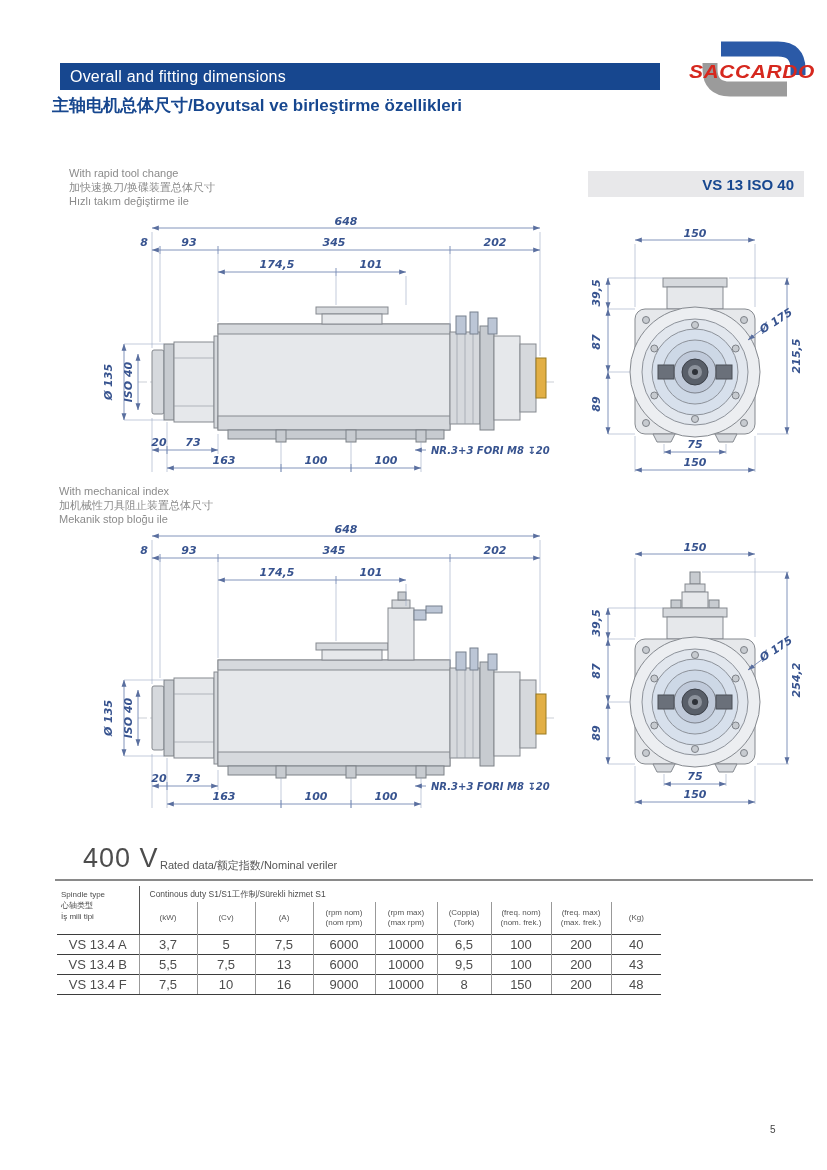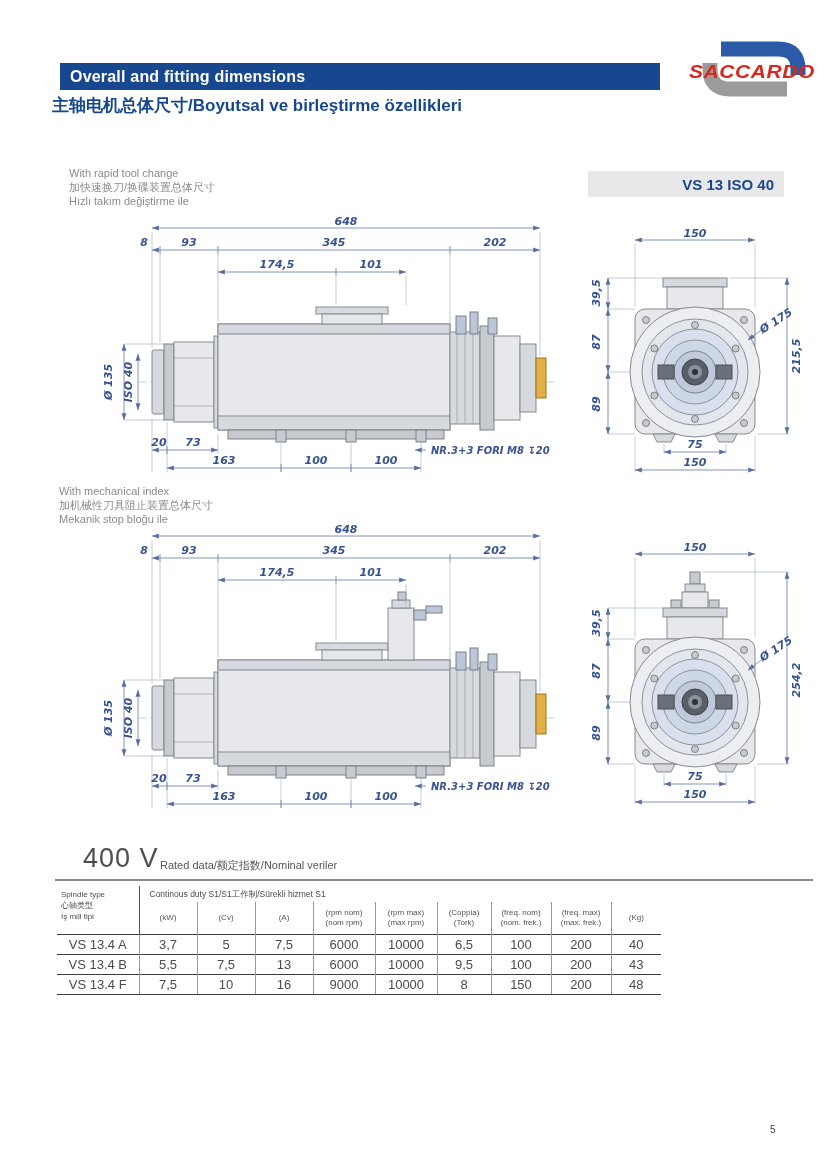--- a/index.html
+++ b/index.html
@@ -1,22 +1,22 @@
 <!DOCTYPE html>
 <html><head>
 <meta charset="utf-8">
 <style>
   *{margin:0;padding:0;box-sizing:border-box}
   html,body{width:827px;height:1170px;background:#fff;font-family:"Liberation Sans",sans-serif;overflow:hidden}
   .abs{position:absolute}
   .hbar{left:60px;top:63px;width:600px;height:27px;background:#17478f;color:#fff;
-        font-size:16px;font-weight:bold;line-height:27px;padding-left:10px;letter-spacing:.2px}
+        font-size:16px;font-weight:normal;line-height:27px;padding-left:10px;letter-spacing:.2px}
   .subtitle{left:52px;top:94px;color:#17478f;font-size:17px;font-weight:bold}
   .seclabel{font-size:11px;color:#8b8b8b;line-height:14px}
-  .badge{left:588px;top:171px;width:196px;height:26px;background:#e8e8ea;color:#17478f;
+  .badge{left:588px;top:171px;width:216px;height:26px;background:#e8e8ea;color:#17478f;
          font-weight:bold;font-size:15px;display:flex;align-items:center;justify-content:flex-end;padding-right:10px}
   .v400{left:83px;top:843px;font-size:27px;color:#4d4d4d;letter-spacing:1px}
   .v400lbl{left:160px;top:858px;font-size:11px;color:#555}
   .rule{left:55px;top:879px;width:758px;height:1.5px;background:#8a8a8a}
   .pagenum{left:770px;top:1124px;font-size:10px;color:#444}
   
   .rt{position:absolute;left:57px;top:886px;border-collapse:collapse;table-layout:fixed;width:604px;color:#4c4c4c}
   .rt td{font-size:13px;text-align:center;vertical-align:middle;padding:0}
   .rt .sp{text-align:left;padding:3px 4px;border-right:1.3px solid #555;font-size:8px;line-height:11px;vertical-align:top}
   .rt .sp span{display:block}

